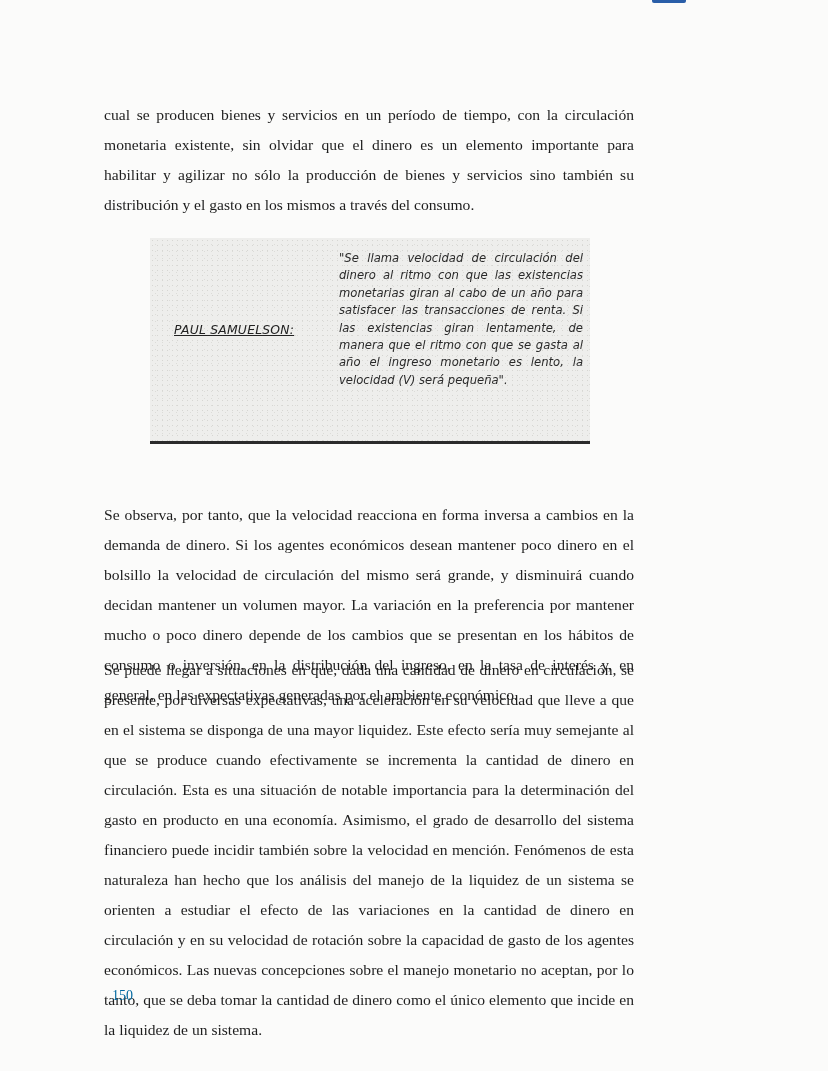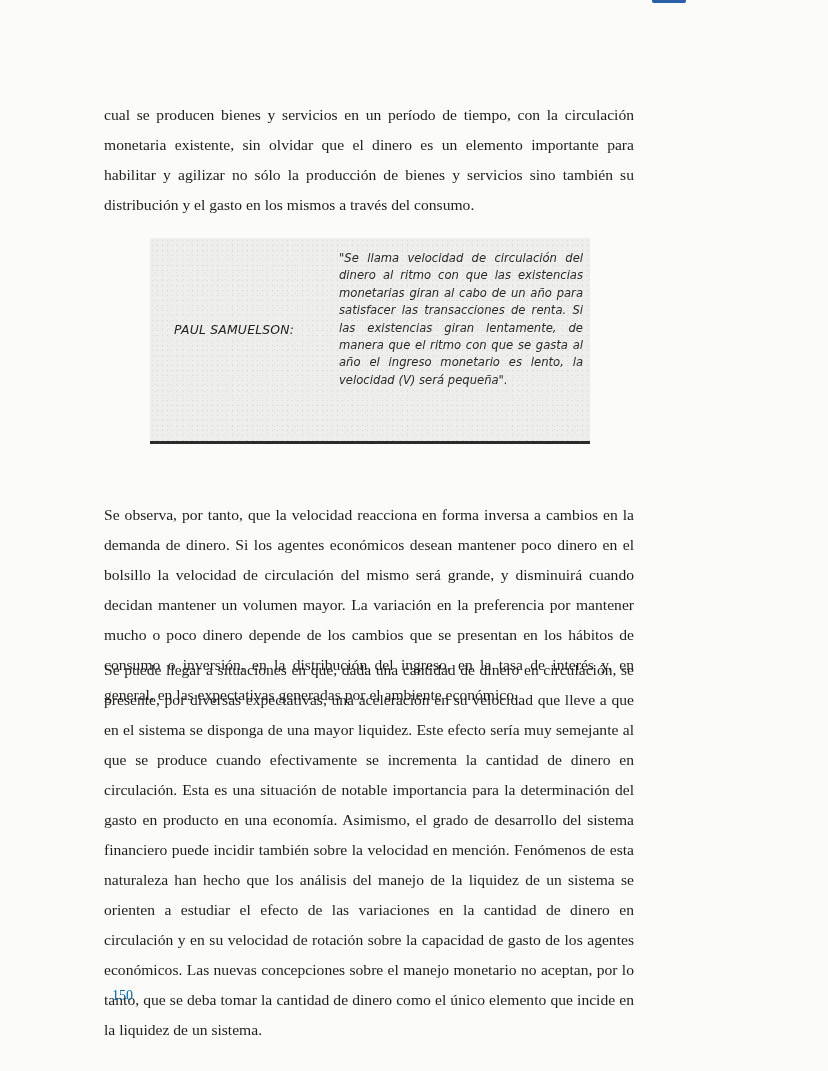--- a/index.html
+++ b/index.html
@@ -28,21 +28,21 @@
     background-image:
       radial-gradient(#d6d6d2 0.8px, transparent 1px),
       radial-gradient(#dcdcd8 0.7px, transparent 1px);
     background-size: 5px 5px, 7px 7px;
     background-position: 0 0, 2px 3px;
     border-bottom: 3px solid #2b2b2b;
   }
   .quote-author {
     position: absolute; left: 24px; top: 84px;
     font-family: "DejaVu Sans", sans-serif; font-style: italic;
-    font-size: 12.4px; color: #222; letter-spacing: 0.2px;
+    font-size: 12.4px; color: #222; letter-spacing: 0.2px; text-decoration: underline;
   }
   .quote-text {
     position: absolute; left: 189px; top: 12px; width: 244px;
     font-family: "DejaVu Sans", sans-serif; font-style: italic;
     font-size: 11.6px; line-height: 17.4px; color: #2a2a2a;
     text-align: justify; margin: 0;
   }
   .page-number {
     position: absolute; left: 112px; top: 988px;
     font-size: 14px; color: #0369a1;

